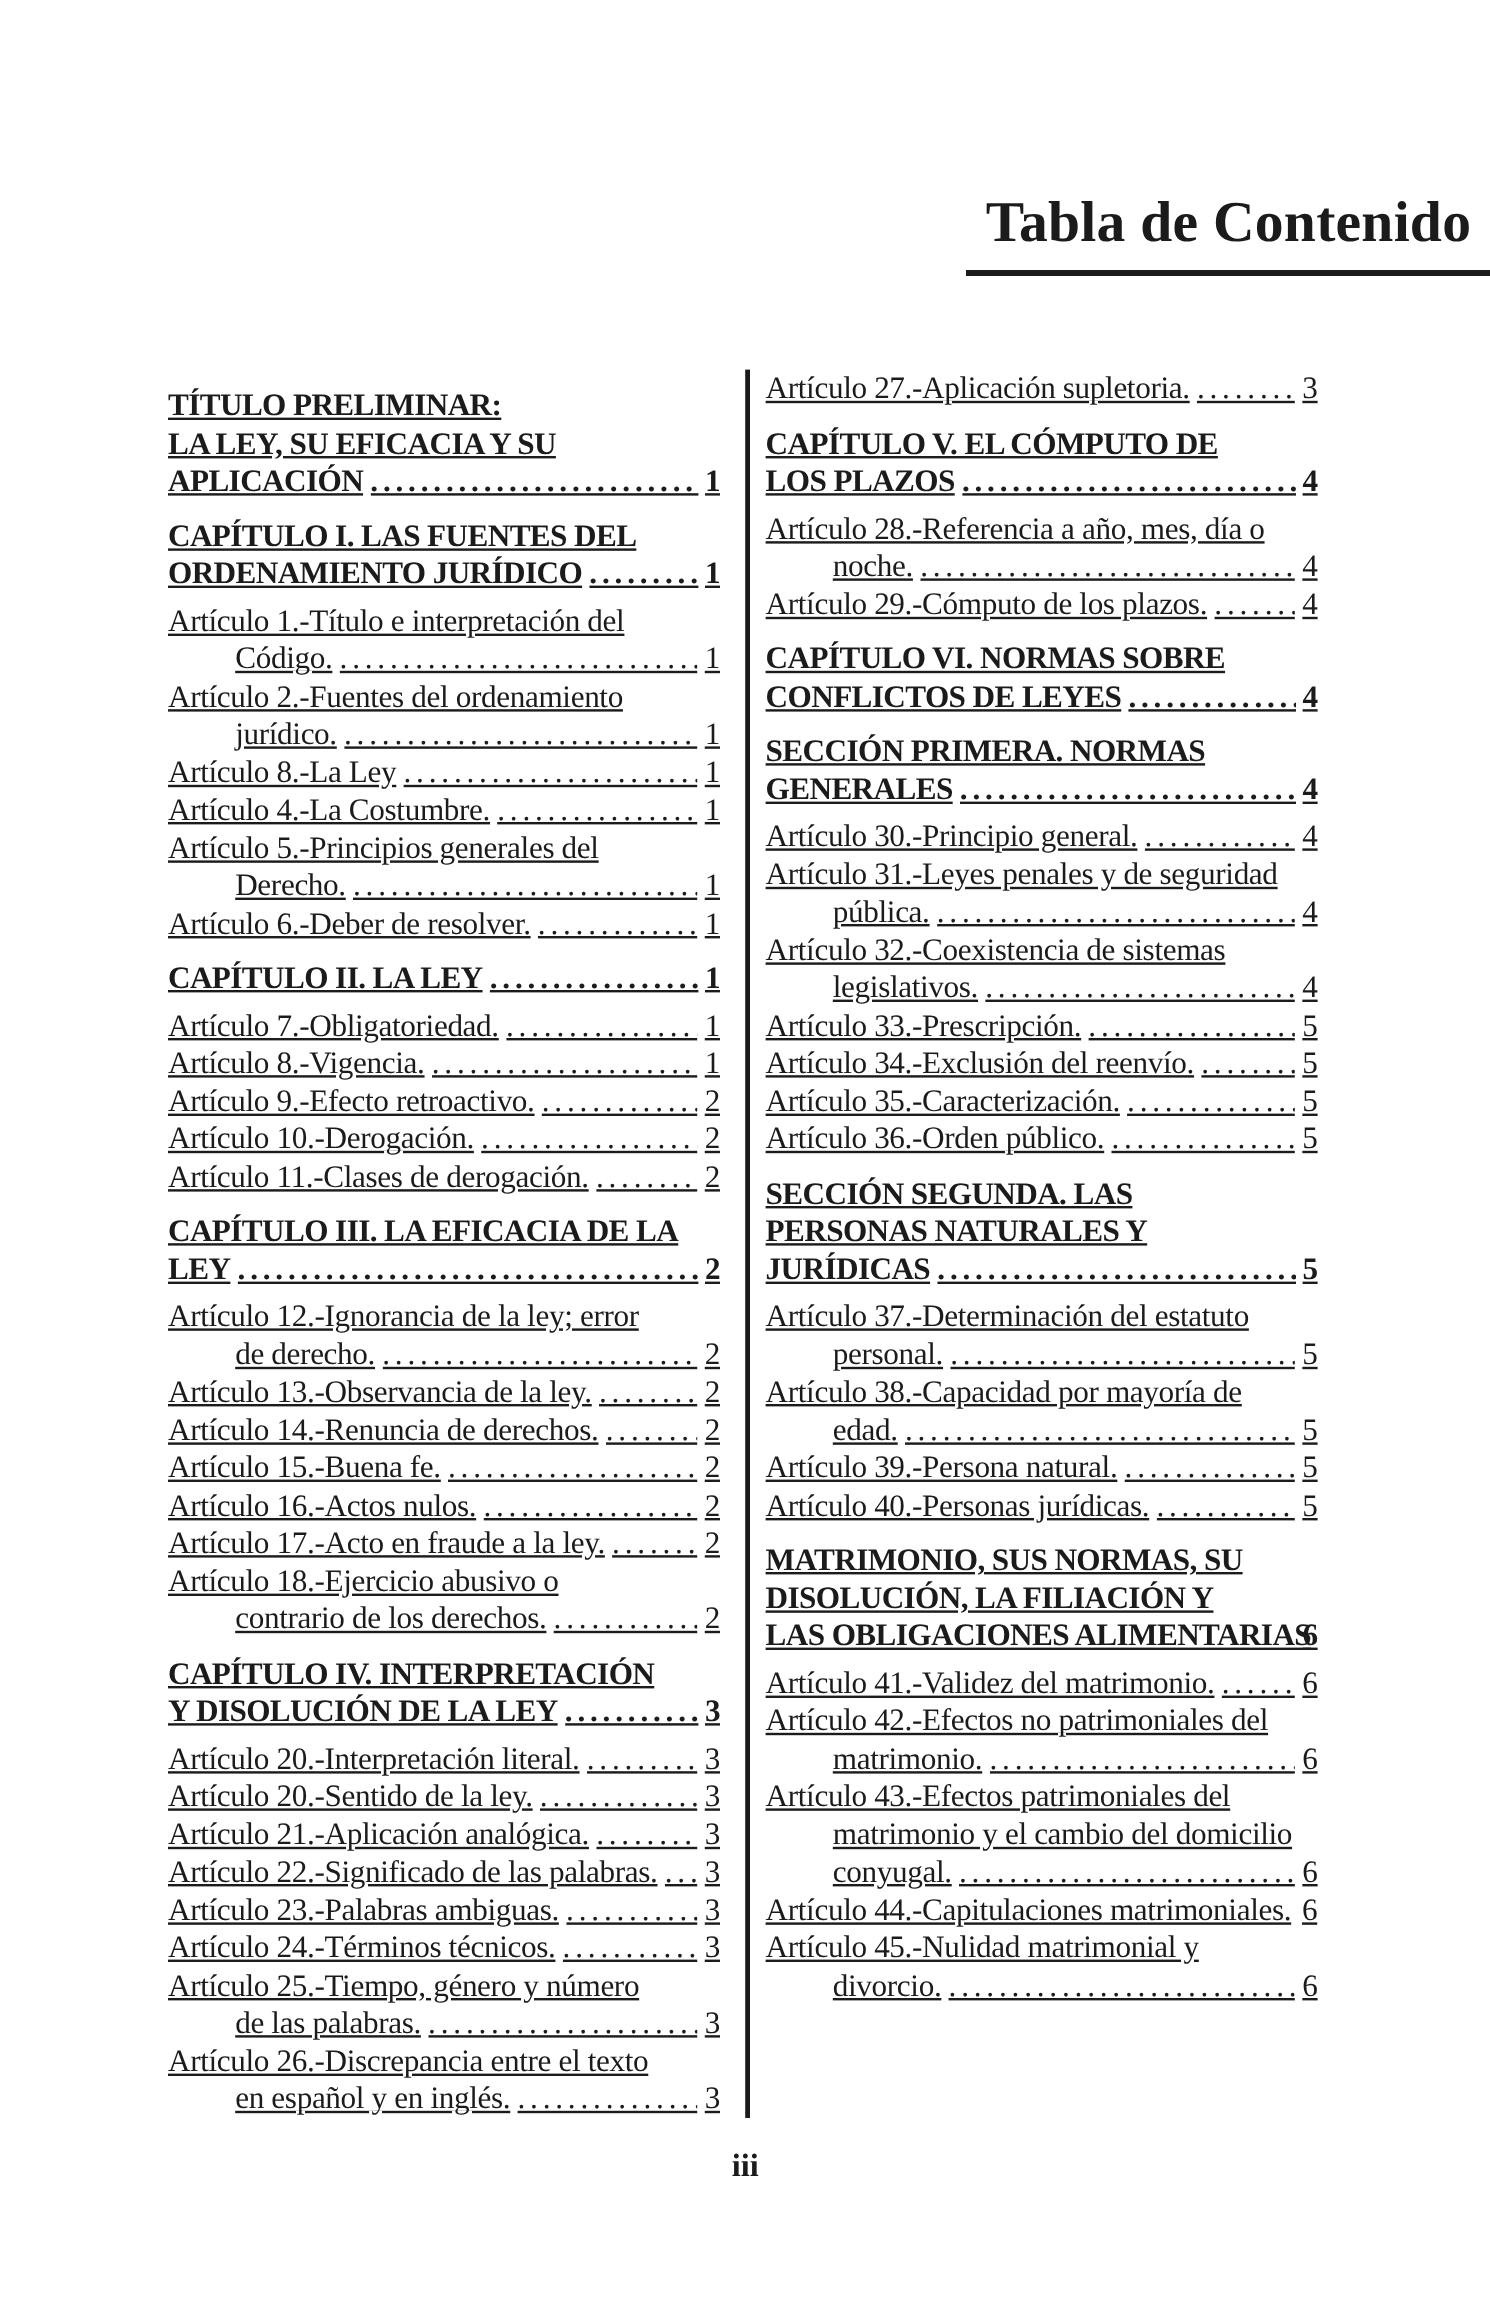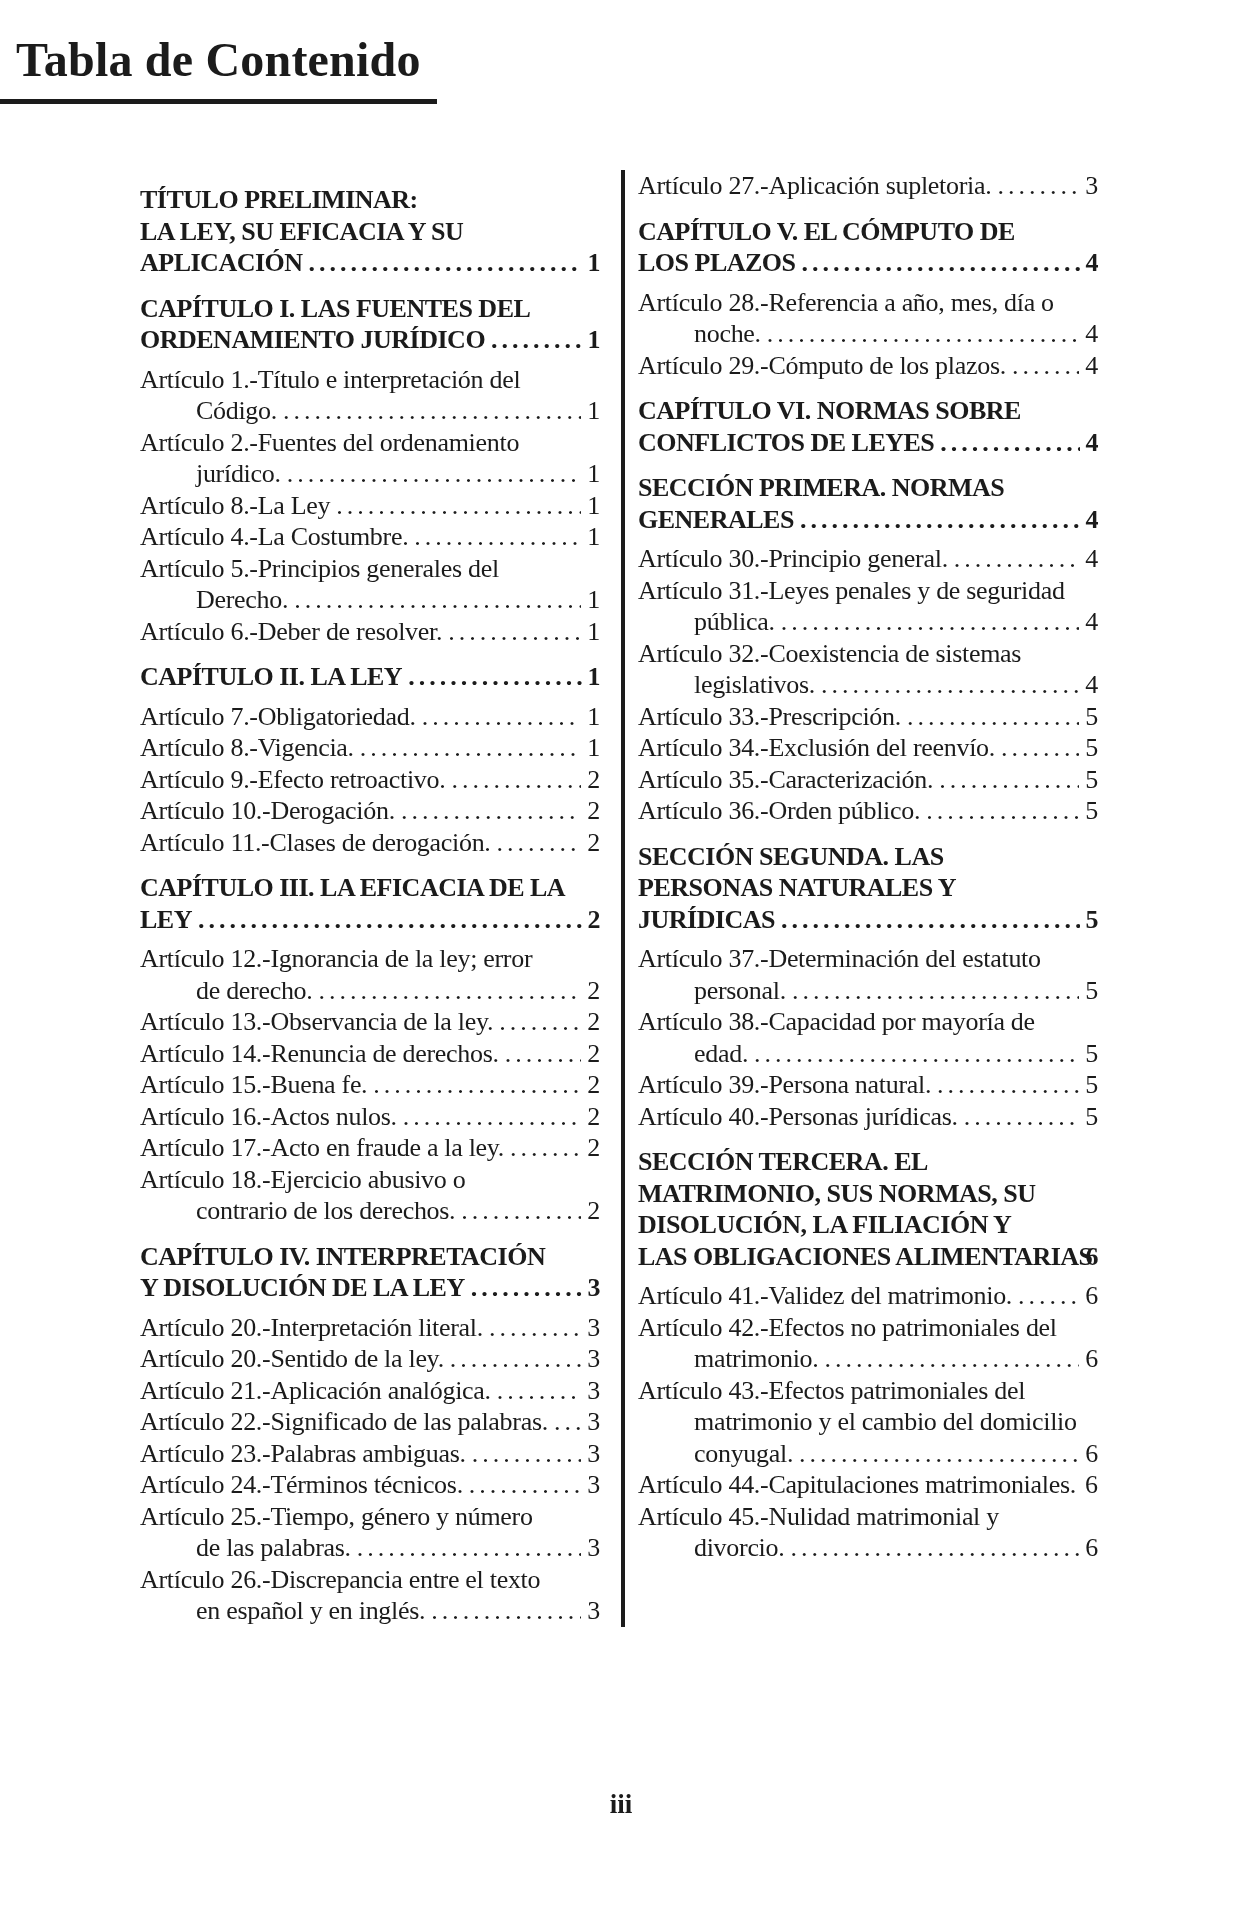--- a/index.html
+++ b/index.html
@@ -12,35 +12,37 @@
     position:relative;
     width:1242px;
     height:1920px;
     background:var(--paper);
     color:var(--ink);
     font-family:"Liberation Serif","DejaVu Serif",serif;
     overflow:hidden;
   }
   
   .title-wrap{
-    text-align:left;
+    padding-top:126px;
+    text-align:right;
   }
   .title-inner{
     display:inline-block;
     font-size:48px;
     font-weight:bold;
     letter-spacing:0.2px;
     border-bottom:5px solid var(--ink);
     padding:0 16px 12px 16px;
   }
   
   .columns{
     display:flex;
     align-items:stretch;
-    margin:34px 0 0 140px;
+    margin:46px 0 0 140px;
+    text-decoration:underline;
   }
   .col{
     width:460px;
     flex:0 0 460px;
   }
   .col-left{ margin-right:21px; }
   .col-right{ margin-left:13px; }
   .divider{
     flex:0 0 4px;
     width:4px;
@@ -509,23 +511,20 @@
         </div>
         <div class="item entry">
           <div class="line">
             <span class="t">Artículo 40.-Personas jurídicas. </span>
             <span class="leader"></span>
             <span class="page-num">5</span>
           </div>
         </div>
         <div class="item heading">
           <div class="line">
-            <span class="t">SECCIÓN TERCERA. EL</span>
-          </div>
-          <div class="line">
             <span class="t">MATRIMONIO, SUS NORMAS, SU</span>
           </div>
           <div class="line">
             <span class="t">DISOLUCIÓN, LA FILIACIÓN Y</span>
           </div>
           <div class="line">
             <span class="t">LAS OBLIGACIONES ALIMENTARIAS</span>
             <span class="page-num gap">6</span>
           </div>
         </div>

